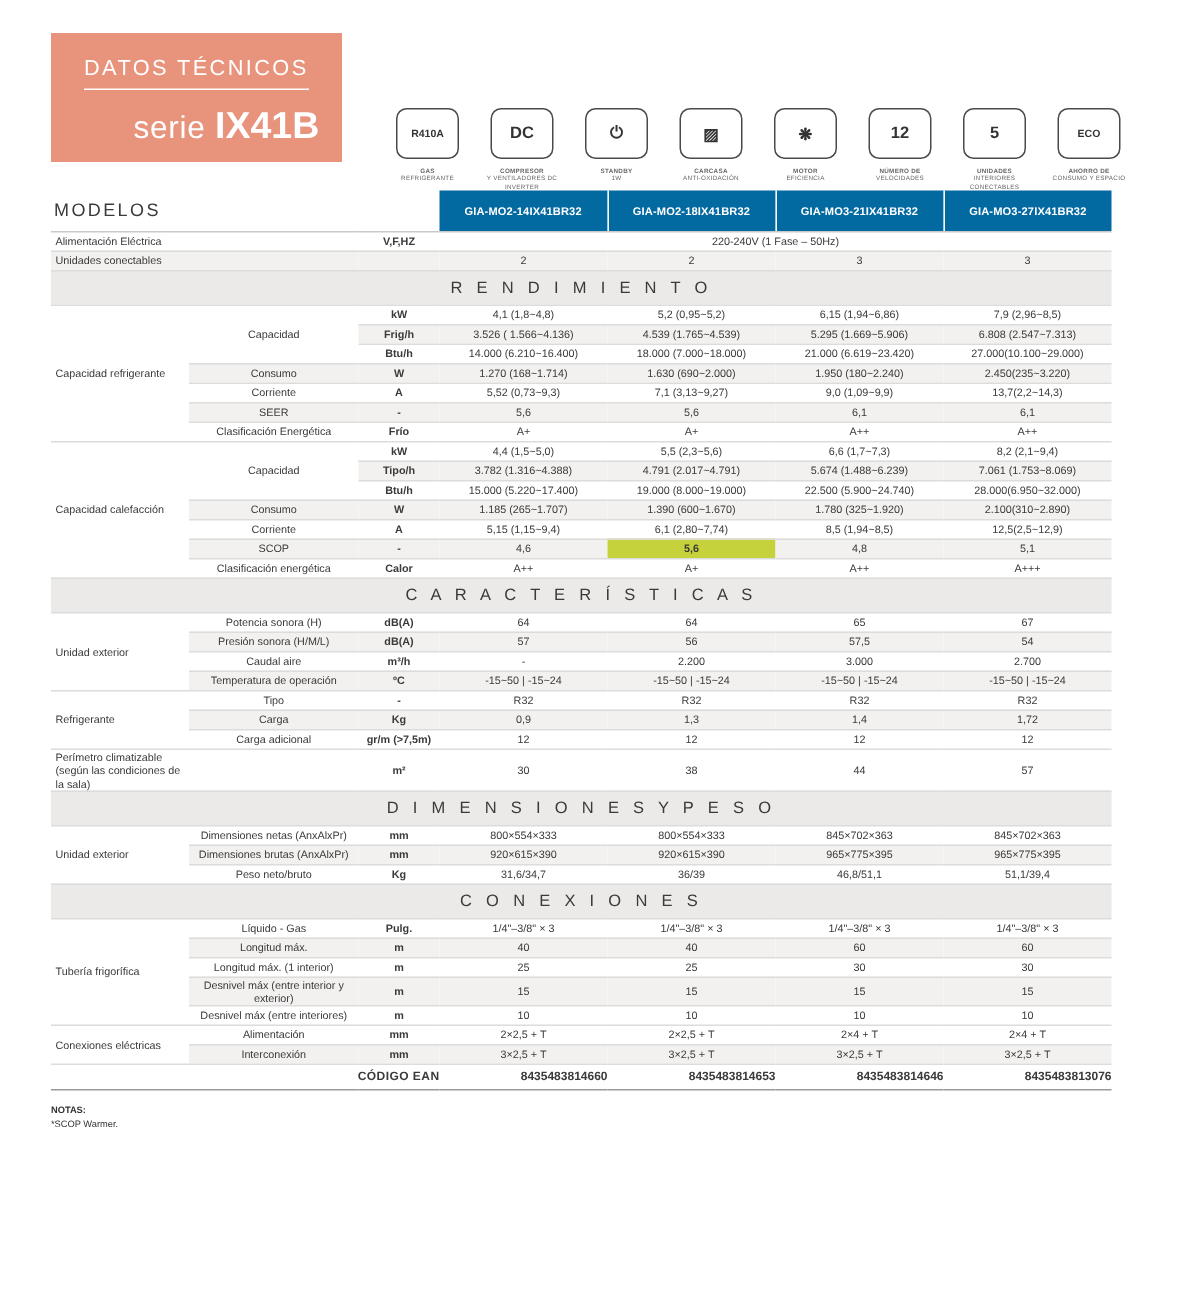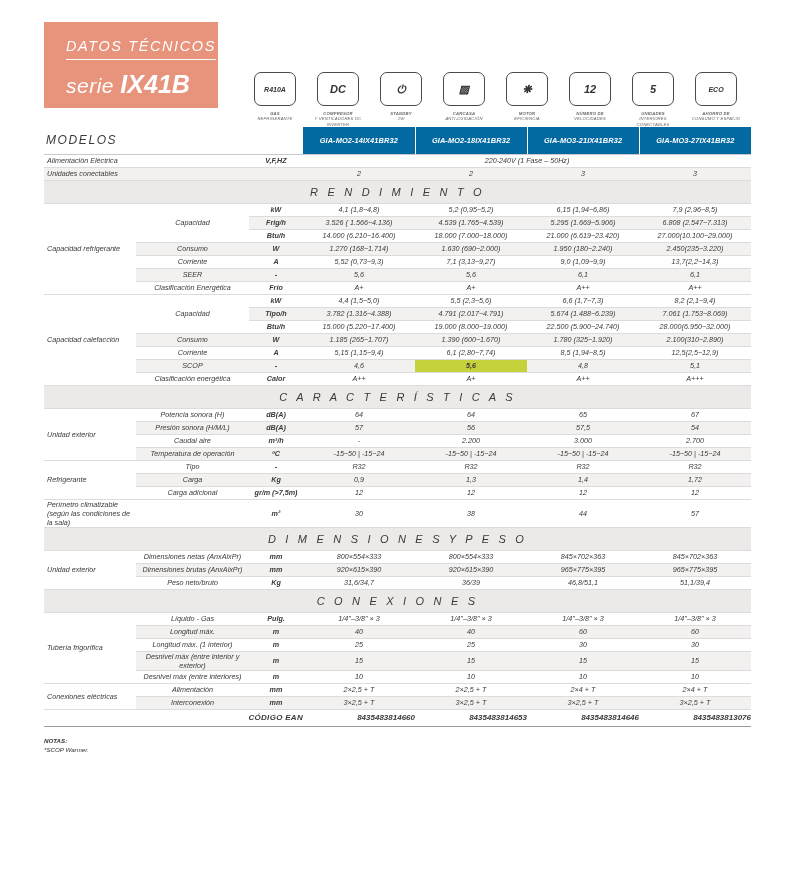--- a/index.html
+++ b/index.html
@@ -5,41 +5,41 @@
   * { box-sizing: border-box; }
   body {
     margin: 0;
     width: 787px;
     height: 873px;
     background: #ffffff;
     font-family: "Liberation Sans", sans-serif;
     color: #2b2b2b;
     font-size: 8px;
   }
-  .page { position: relative; width: 787px; height: 873px; padding: 0 44px; font-style: italic; }
+  .page { position: relative; width: 787px; height: 873px; padding: 0 34px; }
 
   
   .header { display: flex; align-items: flex-start; padding-top: 22px; }
   .title-block {
     background: #e8937c;
     color: #ffffff;
     width: 236px;
     height: 86px;
     padding: 16px 0 0 22px;
   }
   .title-block .t1 {
     font-size: 14.5px;
     letter-spacing: 1.6px;
     font-weight: 400;
     padding-bottom: 5px;
     border-bottom: 1px solid #ffffff;
     display: inline-block;
     margin-bottom: 10px;
   }
-  .title-block .t2 { font-size: 21px; font-weight: 300; letter-spacing: 0.5px; }
+  .title-block .t2 { font-size: 21px; font-weight: 300; letter-spacing: 0.5px; margin-left: 33px; }
   .title-block .t2 b { font-weight: 700; font-size: 25px; letter-spacing: 0px; }
 
   .icons { display: flex; gap: 9px; margin-left: 30px; padding-top: 14px; }
   .ico { width: 54px; text-align: center; margin-top: 36px; }
   .ico .glyph {
     width: 42px; height: 34px; margin: 0 auto 5px auto;
     border: 1.6px solid #4a4a4a; border-radius: 7px;
     display: flex; align-items: center; justify-content: center;
     color: #333; font-size: 9px; font-weight: bold; position: relative;
     overflow: hidden;

